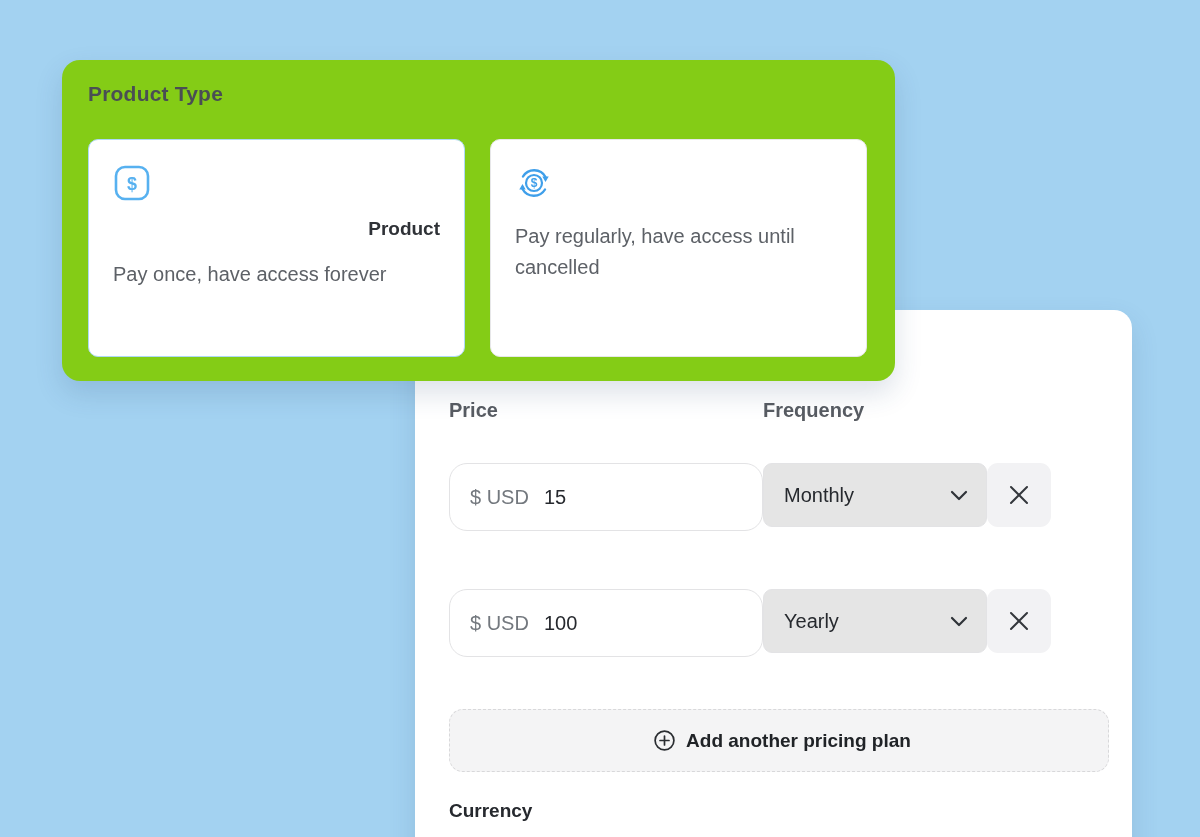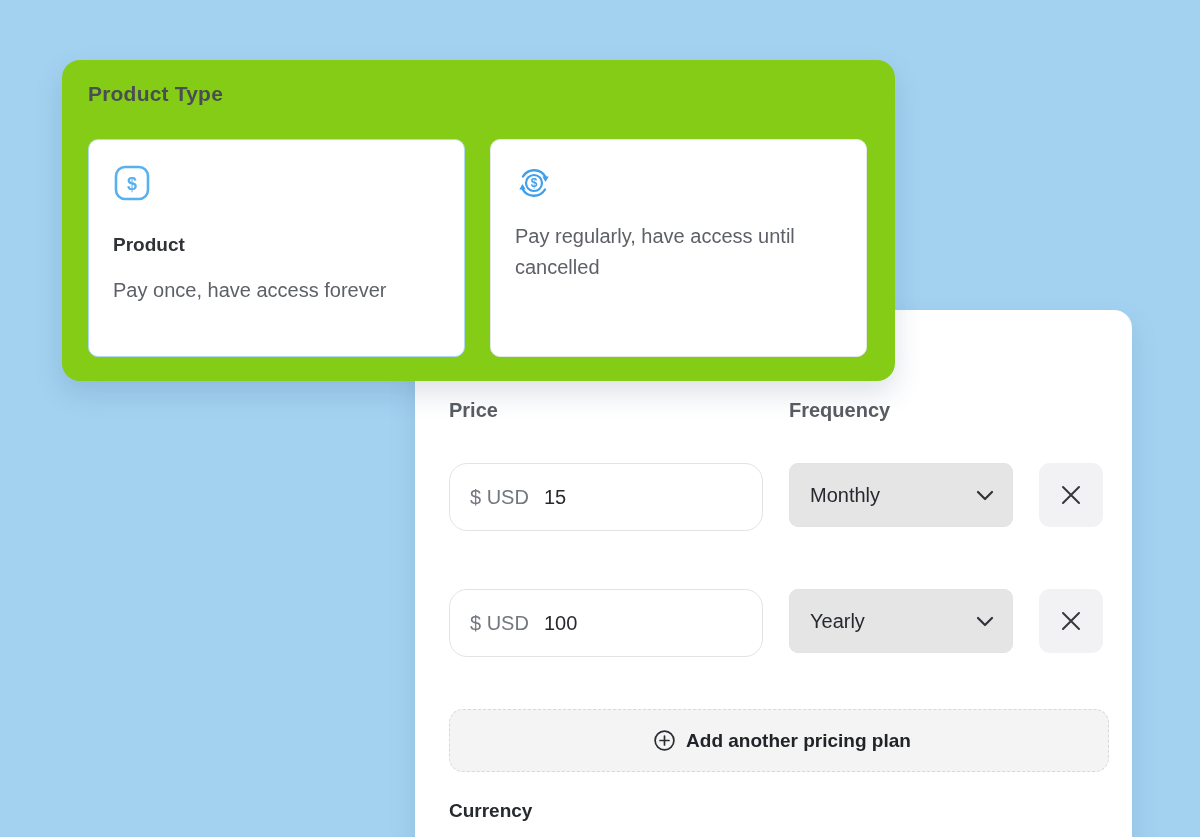--- a/index.html
+++ b/index.html
@@ -17,30 +17,30 @@
   }
   .type-title { font-size:21px; font-weight:600; color:#4a4e54; letter-spacing:.2px; }
   .options { display:flex; gap:25px; margin-top:33px; }
   .option {
     width:377px; height:218px; border-radius:10px; background:#fff;
     padding:24px; cursor:pointer;
   }
   .option.selected { border:1.5px solid #aed9f5; }
   .option.unselected { border:1px solid #e7e7e9; }
   .option-icon { width:38px; height:38px; display:block; }
-  .option-title { margin-top:32px; font-size:19px; font-weight:700; color:#2f3237; }
+  .option-title { margin-top:16px; font-size:19px; font-weight:700; color:#2f3237;text-align:right; }
   .option-desc { margin-top:19px; font-size:20px; color:#5d6167; line-height:31px; }
   
   .card-bottom {
     position:absolute; left:415px; top:310px; width:717px; height:580px;
     background:#ffffff; border-radius:18px; z-index:1;
     box-shadow:0 12px 28px rgba(40,70,110,.14);
     padding:89px 0 0 34px;
   }
-  .grid { display:grid; grid-template-columns:314px 224px 64px; column-gap:26px; }
+  .grid { display:grid; grid-template-columns:314px 224px 64px; }
   .col-label { font-size:20px; font-weight:600; color:#585c62; height:23px; }
   .labels-row { margin-bottom:41px; }
   .row1 { margin-bottom:58px; }
   .row2 { margin-bottom:52px; }
   .text-input {
     height:68px; border:1px solid #e3e3e5; border-radius:18px; background:#fff;
     display:flex; align-items:center; padding:0 20px; font-size:20px; cursor:text;
   }
   .prefix { color:#73787e; margin-right:15px; }
   .amount { color:#26292e; }

